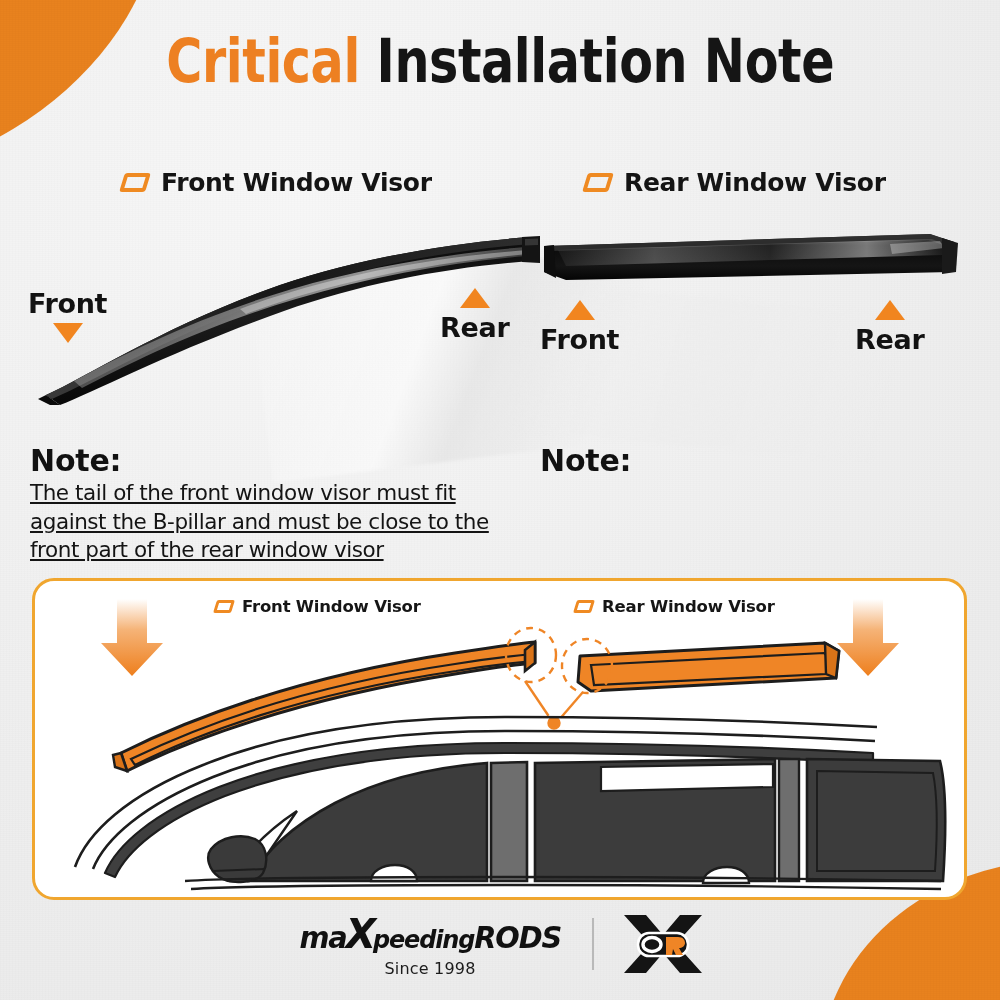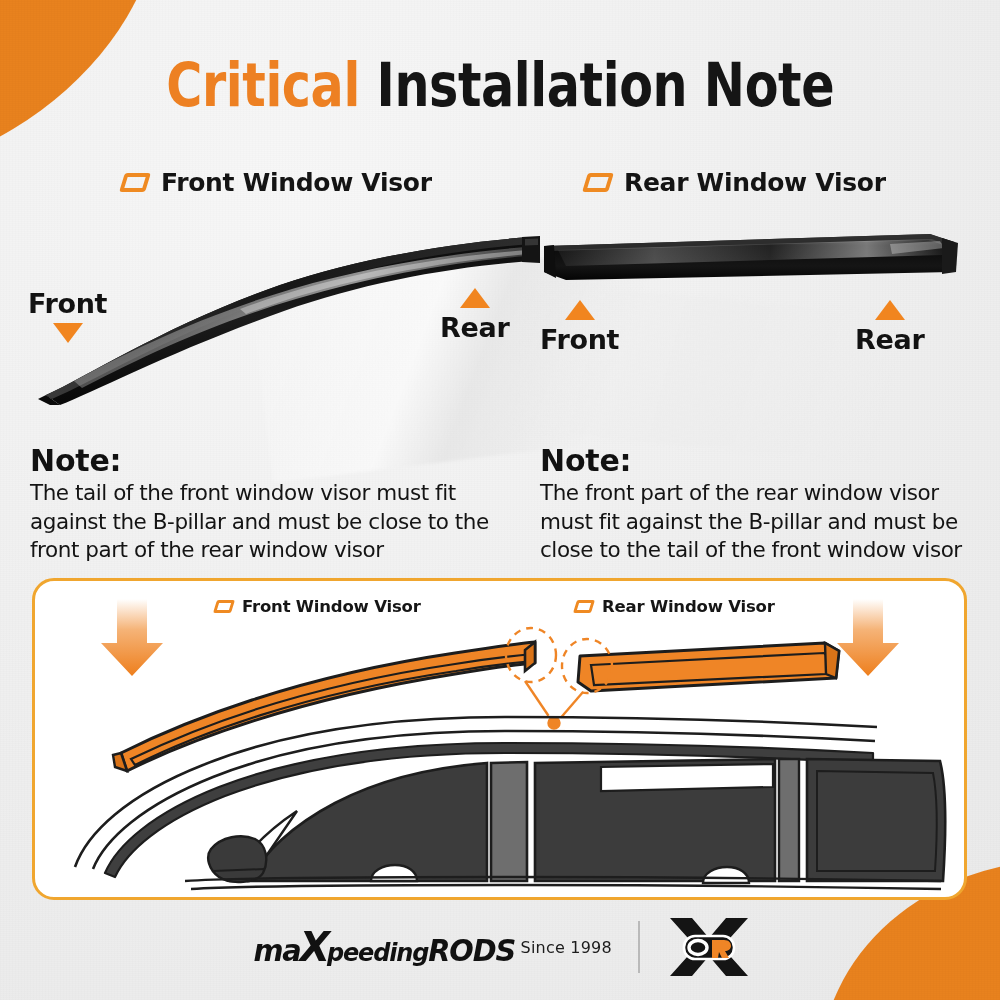--- a/index.html
+++ b/index.html
@@ -46,21 +46,20 @@
     width: 240px; height: 210px;
     border-radius: 100% 0 0 0;
   }
 
   
   .title-row {
     position: absolute;
     top: 30px; left: 0; width: 1000px;
     text-align: center;
     z-index: 5;
-    margin-top: 24px;
   }
   .title {
     display: inline-block;
     font-family: "DejaVu Sans", sans-serif;
     font-weight: 700;
     font-size: 60px;
     line-height: 1.05;
     letter-spacing: -0.5px;
     transform: scaleX(.82);
     transform-origin: center;
@@ -178,20 +177,21 @@
     margin-bottom: 1px;
     letter-spacing: -.2px;
   }
   .note .note-body {
     font-family: "DejaVu Sans", sans-serif;
     font-weight: 400;
     font-size: 21.5px;
     line-height: 1.33;
     color: #141414;
     letter-spacing: -.45px;
+    text-decoration: underline;
   }
   #note-left  { left: 30px;  top: 443px; width: 478px; }
   #note-right { left: 540px; top: 443px; width: 450px; }
 
   
   #diagram-panel {
     position: absolute;
     left: 32px; top: 578px;
     width: 935px; height: 322px;
     background: #ffffff;
@@ -225,21 +225,21 @@
   
   #footer {
     position: absolute;
     left: 0; bottom: 22px; width: 1000px;
     display: flex;
     align-items: center;
     justify-content: center;
     gap: 26px;
     z-index: 7;
   }
-  .brand { display: flex; flex-direction: row; align-items: center; }
+  .brand { display: flex; flex-direction: column; align-items: center; }
   .brand-word {
     font-family: "DejaVu Sans", sans-serif;
     font-weight: 700;
     font-style: italic;
     font-size: 30px;
     color: #111;
     letter-spacing: -1.2px;
     transform: scaleX(.96);
     white-space: nowrap;
     display: flex;
@@ -378,21 +378,20 @@
     <span class="tri tri-up"></span>
     <span class="dtxt">Rear</span>
   </div>
 
   <div class="note" id="note-left">
     <div class="note-head">Note:</div>
     <div class="note-body">The tail of the front window visor must fit against the B-pillar and must be close to the front part of the rear window visor</div>
   </div>
   <div class="note" id="note-right">
     <div class="note-head">Note:</div>
-    <div class="note-body">The front part of the rear window visor must fit against the B-pillar and must be close to the tail of the front window visor</div>
   </div>
 
   <div id="diagram-panel">
 
     <div class="panel-label" id="panel-label-front">
       <span class="para-icon">
           <i></i>
         </span>
       <span class="ptxt">Front Window Visor</span>
     </div>

